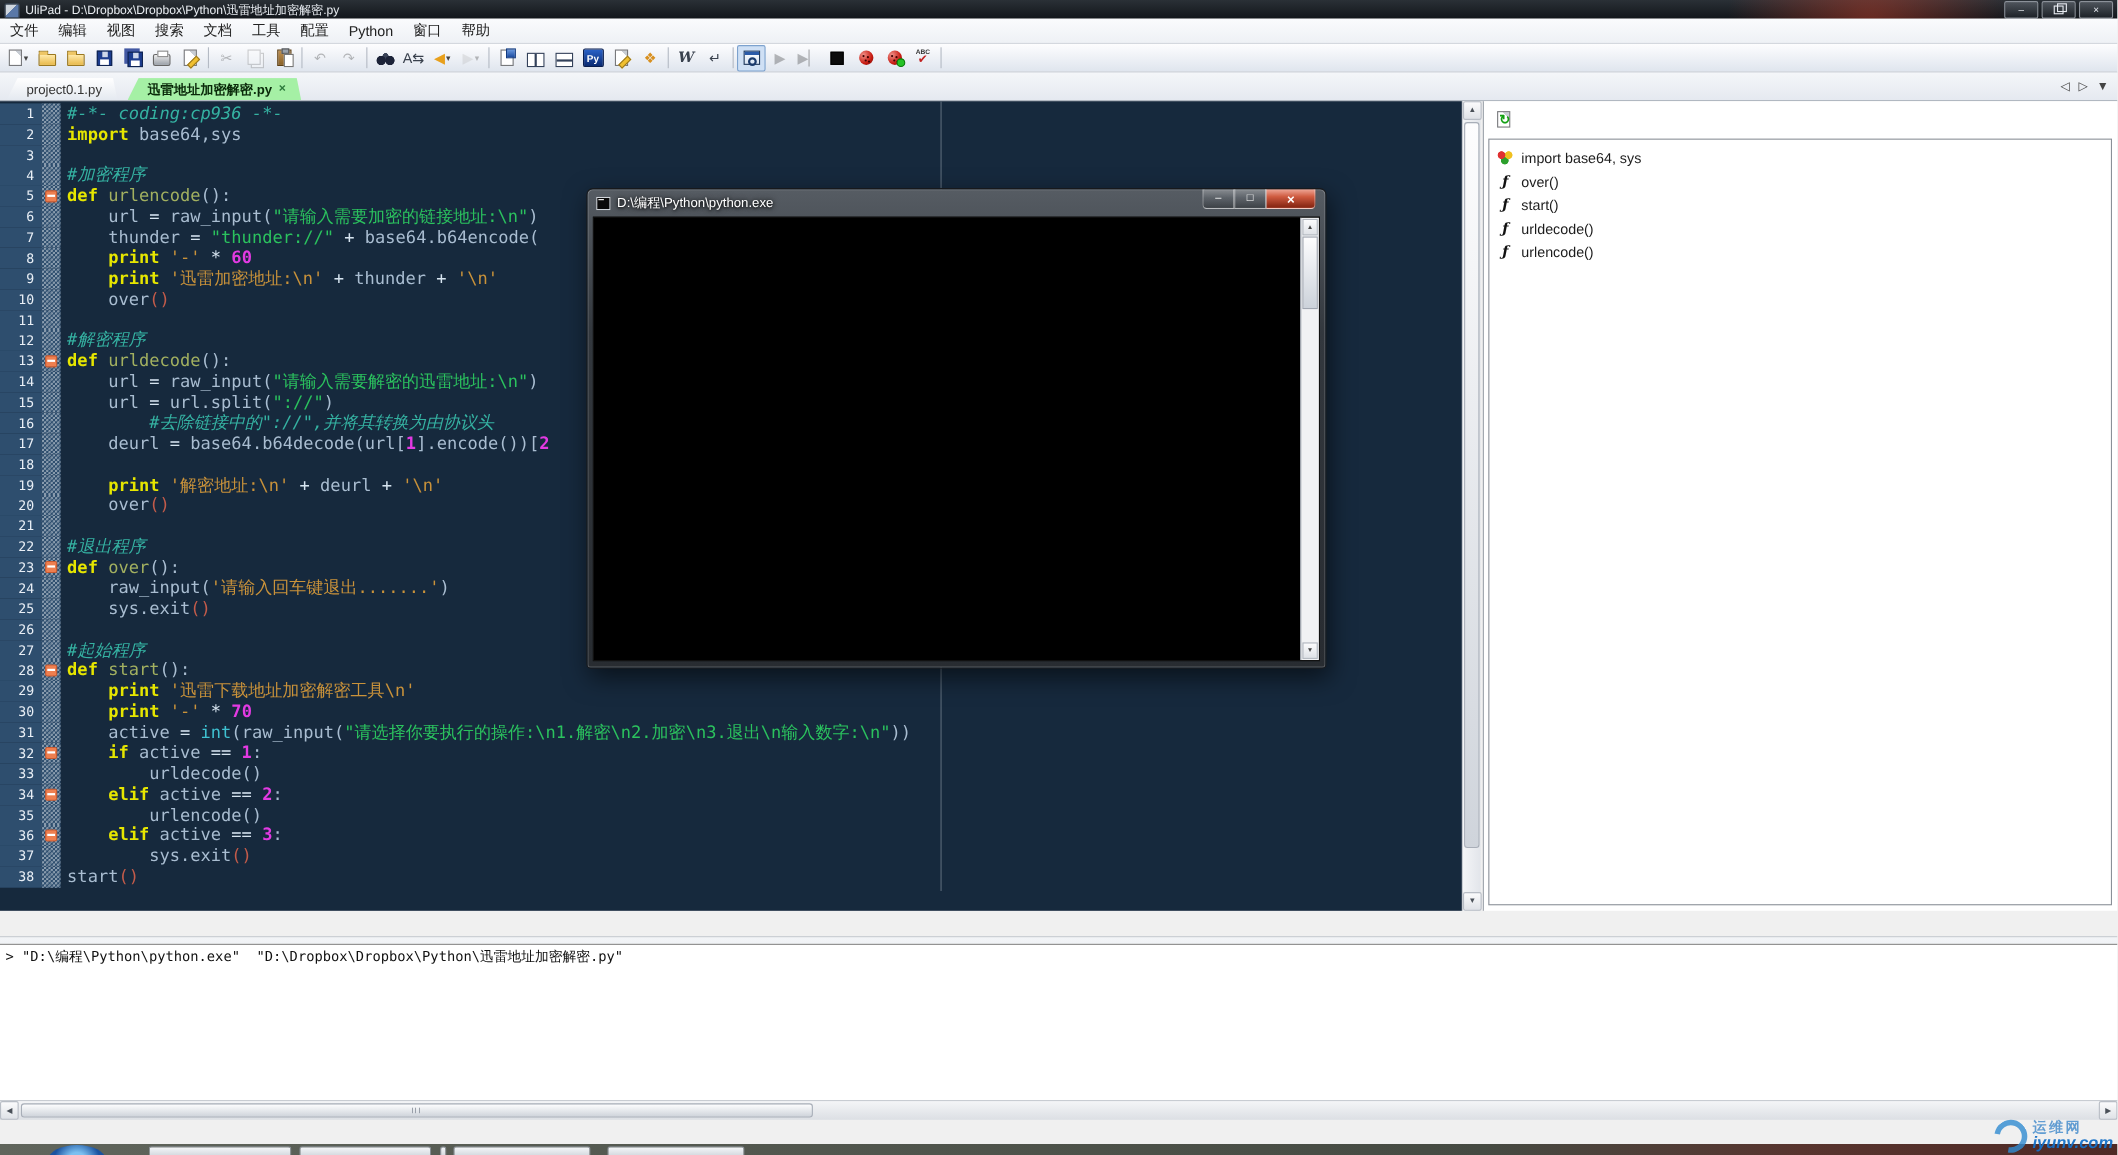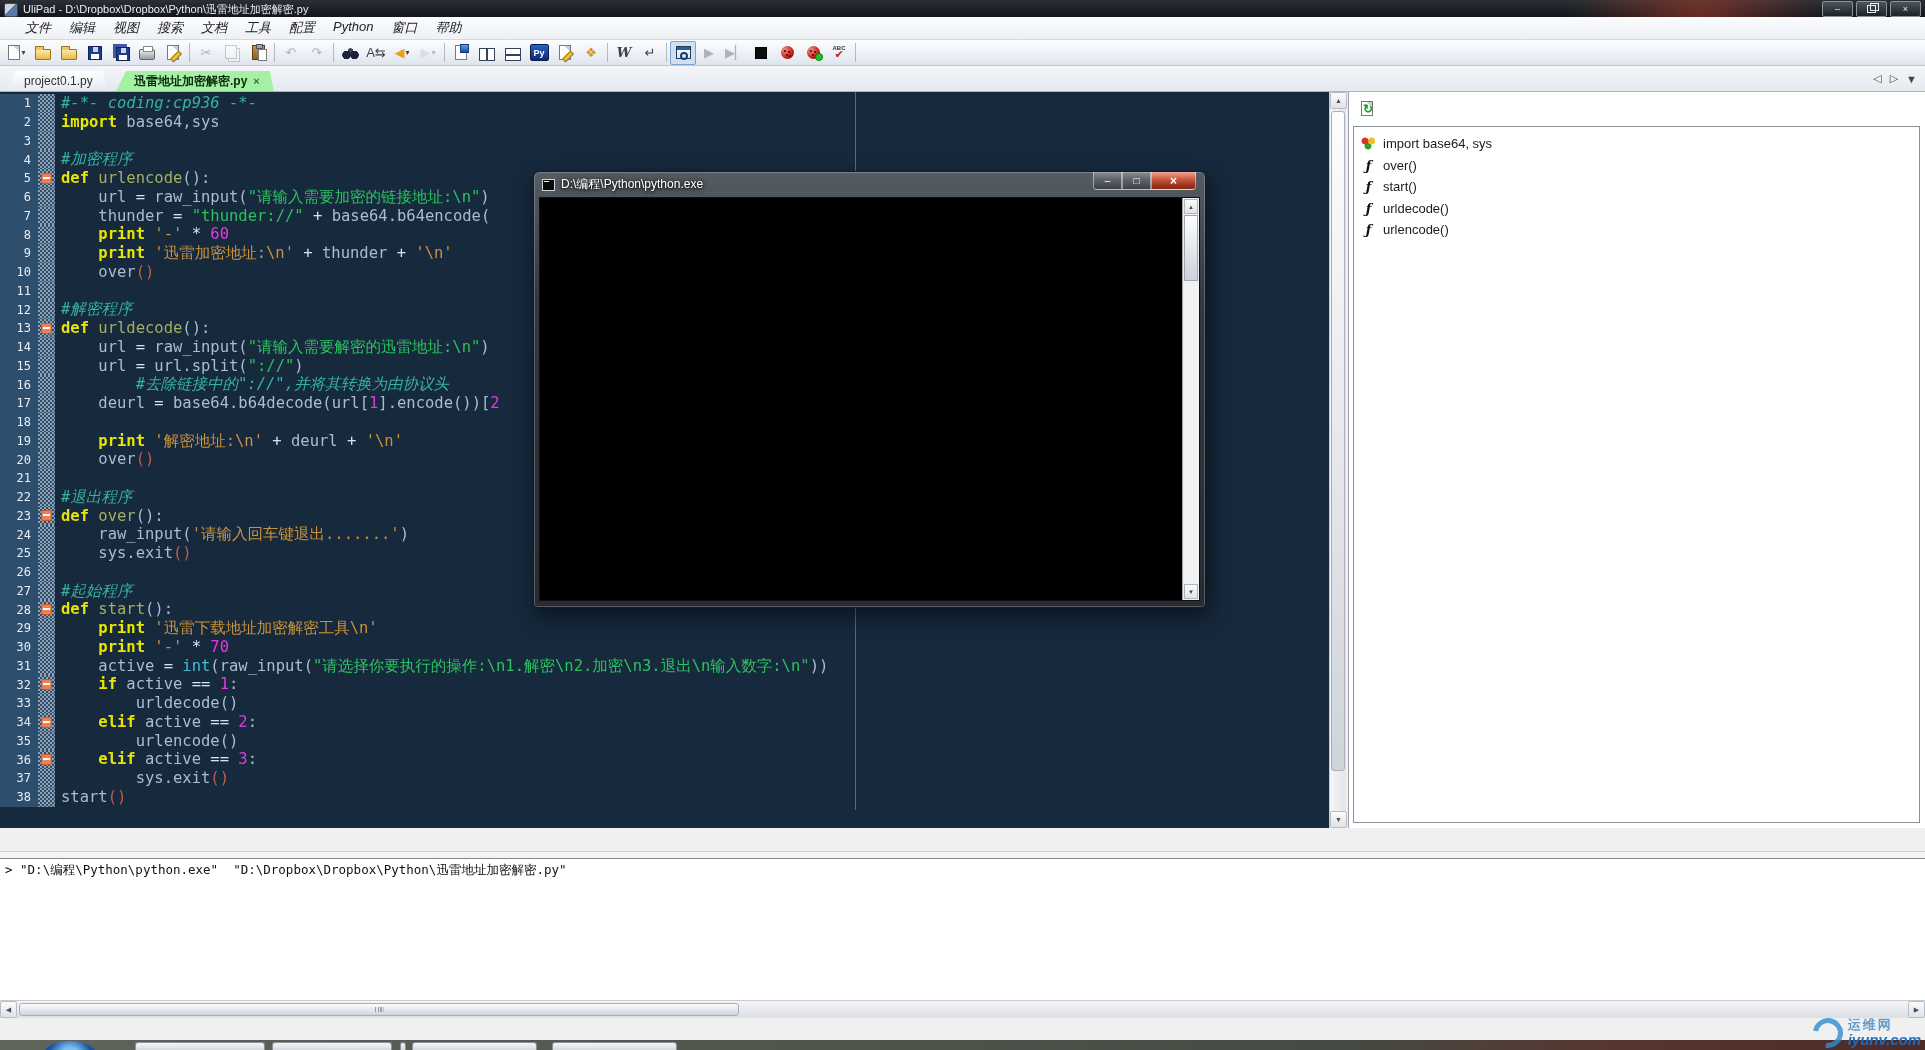--- a/index.html
+++ b/index.html
@@ -17,21 +17,21 @@
   #app-icon{width:12px;height:12px;margin-right:5px;border-radius:2px;
     background:linear-gradient(135deg,#cfd6de 45%,#5a78a8 45%);border:1px solid #3a4756;}
   .wbtns{position:absolute;right:4px;top:1px;display:flex;gap:3px;}
   .wbtn{width:29px;height:14px;border:1px solid #8b9199;border-radius:2px;
     background:linear-gradient(rgba(150,158,168,.35),rgba(50,56,64,.3));
     color:#e8ecf2;display:flex;align-items:center;justify-content:center;font-size:9px;line-height:1;}
   .gl-restore{width:7px;height:6px;border:1px solid #e8ecf2;position:relative;background:transparent;}
   .gl-restore::before{content:"";position:absolute;left:2px;top:-3px;width:7px;height:6px;border:1px solid #e8ecf2;}
   
   #menubar{position:absolute;left:0;top:17px;width:100%;height:23px;background:linear-gradient(#fafbfd,#eef1f5);
-    border-bottom:1px solid #d4d8de;display:flex;align-items:flex-start;padding-left:16px;box-sizing:border-box;font-style:italic;}
+    border-bottom:1px solid #d4d8de;display:flex;align-items:center;padding-left:0;box-sizing:border-box;}
   .menu-item{font-size:13px;color:#222;padding:2px 9px;}
   
   #toolbar{position:absolute;left:0;top:40px;width:100%;height:26px;
     background:linear-gradient(#fdfdfe,#dfe5ee);border-bottom:1px solid #c2c8d2;
     display:flex;align-items:center;padding-left:4px;box-sizing:border-box;}
   .tbtn{width:24px;height:22px;display:inline-flex;align-items:center;justify-content:center;
     border:1px solid transparent;border-radius:2px;position:relative;flex:0 0 auto;}
   .tbtn.pressed{background:#cfe0f5;border-color:#7da2ce;}
   .tbtn.disabled{opacity:.35;filter:grayscale(.9);}
   .tsep{width:1px;height:19px;background:#b4bac4;margin:0 3px;flex:0 0 auto;}
@@ -111,21 +111,21 @@
     background-size:4px 4px;background-position:0 0,2px 2px;display:flex;align-items:center;justify-content:center;}
   .fbox{width:11px;height:11px;background:#ee7f50;border:1px solid #c85a30;border-radius:2px;position:relative;box-sizing:border-box;}
   .fbox::after{content:"";position:absolute;left:1px;right:1px;top:3px;height:2px;background:#fff;}
   .ct{padding-left:6px;font-family:"DejaVu Sans Mono",monospace;font-size:15.5px;white-space:pre;line-height:18.76px;}
   .tk-cm{color:var(--cm);font-style:italic;}
   .tk-kw{color:var(--kw);font-weight:bold;}
   .tk-fn{color:var(--fn);}
   .tk-pl{color:var(--pl);}
   .tk-st{color:var(--st);}
   .tk-ss{color:var(--ss);}
-  .tk-nu{color:var(--nu);font-weight:normal;margin-top:32px;}
+  .tk-nu{color:var(--nu);font-weight:bold;margin-top:32px;}
   .tk-op{color:var(--op);}
   .tk-bi{color:var(--bi);}
   .tk-rp{color:var(--rp);}
   #col-guide{position:absolute;left:855px;top:0;height:718px;width:1px;background:#5b6b7a;}
   
   .sb-track-h{position:absolute;background:linear-gradient(#f4f5f7,#dcdfe4);border-top:1px solid #c8ccd2;box-sizing:border-box;}
   .sb-track-v{position:absolute;background:linear-gradient(90deg,#f4f5f7,#e2e5ea);border-left:1px solid #c8ccd2;box-sizing:border-box;}
   .sb-btn{position:absolute;width:17px;height:17px;background:linear-gradient(#fbfbfc,#dfe2e7);
     border:1px solid #b8bdc5;border-radius:2px;display:flex;align-items:center;justify-content:center;
     font-size:7px;color:#4a5058;box-sizing:border-box;}

